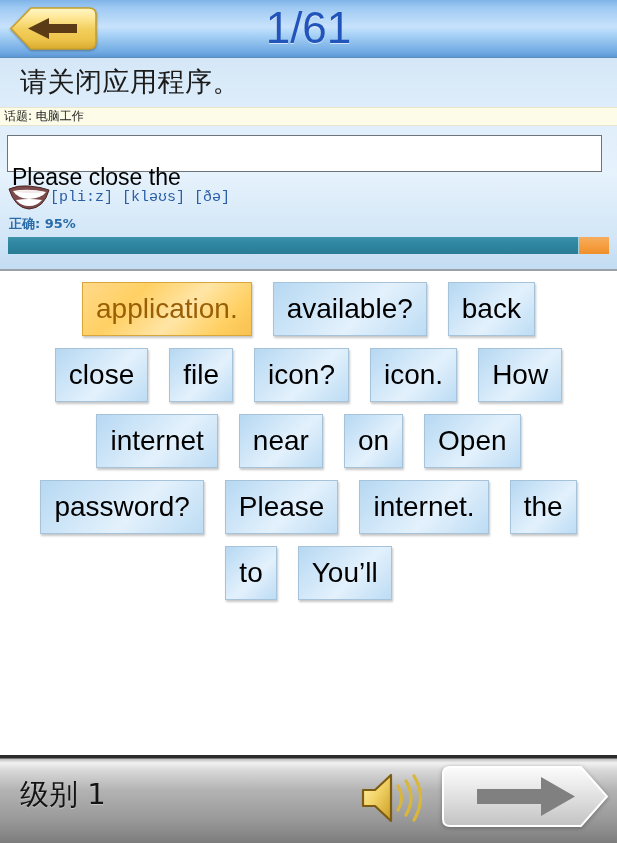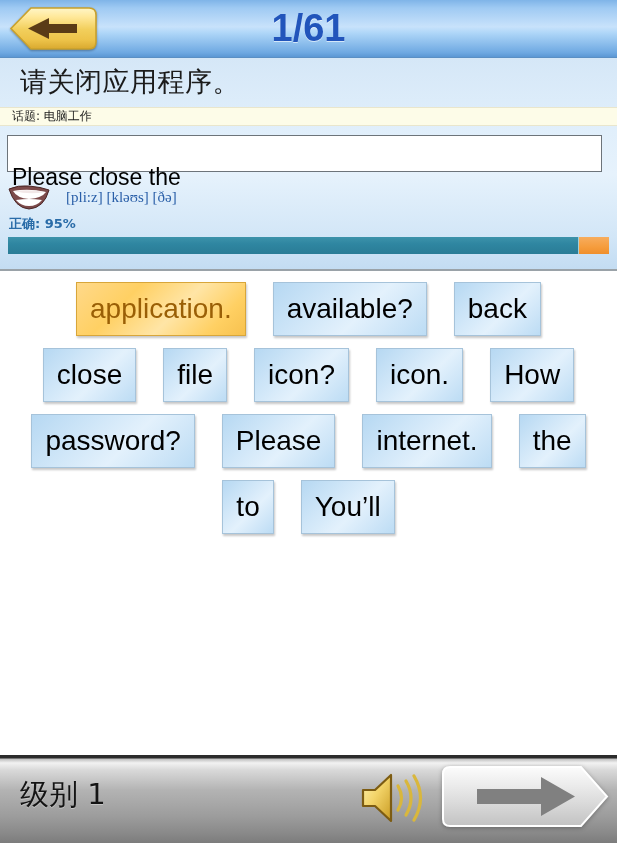--- a/index.html
+++ b/index.html
@@ -36,22 +36,22 @@
         #5b97d4 100%);
     border-bottom: 1px solid #5a8fc4;
     box-sizing: border-box;
   }
   .header-title {
     position: absolute;
     left: 0; right: 0; top: 0;
     height: 58px;
     line-height: 56px;
     text-align: center;
-    font-size: 38px;
-    font-weight: bold;
+    font-size: 44px;
+    font-weight: normal;
     color: #2255bb;
     letter-spacing: 0px;
     text-shadow: 0 1px 0 rgba(255,255,255,0.6);
   }
   .back-btn {
     position: absolute;
     left: 9px;
     top: 7px;
     width: 88px;
     height: 43px;
@@ -92,21 +92,21 @@
     background: #fdfce8;
     border-top: 1px solid #e9e6cd;
     border-bottom: 1px solid #e9e6cd;
     display: flex;
     align-items: center;
     box-sizing: border-box;
   }
   .topic-text {
     font-size: 12px;
     color: #1b1b1b;
-    padding-left: 12px;
+    padding-left: 4px;
     font-family: "DejaVu Sans", sans-serif;
     white-space: nowrap;
   }
   .answer-input {
     position: absolute;
     left: 7px;
     top: 77px;
     width: 595px;
     height: 37px;
     background: #ffffff;
@@ -135,23 +135,23 @@
   .mouth-icon {
     width: 42px;
     height: 26px;
     cursor: pointer;
     flex: 0 0 auto;
   }
   .mouth-icon svg { display:block; }
   .ipa-text {
     font-size: 15px;
     color: #2a5fa8;
-    margin-left: 16px;
-    white-space: nowrap;
-    font-family: Liberation Serif, serif;
+    margin-left: 0;
+    white-space: nowrap;
+    font-family: Liberation Mono, monospace;
   }
   .accuracy-label {
     position: absolute;
     left: 9px;
     top: 157px;
     font-size: 13px;
     font-weight: bold;
     color: #2a6ca8;
     font-family: "DejaVu Sans", sans-serif;
     white-space: nowrap;
@@ -182,21 +182,21 @@
   .wordbank {
     flex: 1 1 auto;
     background: #ffffff;
     padding-top: 11px;
     box-sizing: border-box;
   }
   .word-row {
     display: flex;
     justify-content: center;
     align-items: center;
-    gap: 27px;
+    gap: 21px;
     margin-bottom: 12px;
   }
   .word-tile {
     display: inline-flex;
     align-items: center;
     justify-content: center;
     height: 54px;
     padding: 0 13px;
     font-size: 28px;
     color: #000000;
@@ -353,20 +353,34 @@
         </div>
         <div class="word-tile">
           <span>icon.</span>
         </div>
         <div class="word-tile">
           <span>How</span>
         </div>
       </div>
       <div class="word-row">
         <div class="word-tile">
+          <span>internet</span>
+        </div>
+        <div class="word-tile">
+          <span>near</span>
+        </div>
+        <div class="word-tile">
+          <span>on</span>
+        </div>
+        <div class="word-tile">
+          <span>Open</span>
+        </div>
+      </div>
+      <div class="word-row">
+        <div class="word-tile">
           <span>password?</span>
         </div>
         <div class="word-tile">
           <span>Please</span>
         </div>
         <div class="word-tile">
           <span>internet.</span>
         </div>
         <div class="word-tile">
           <span>the</span>

